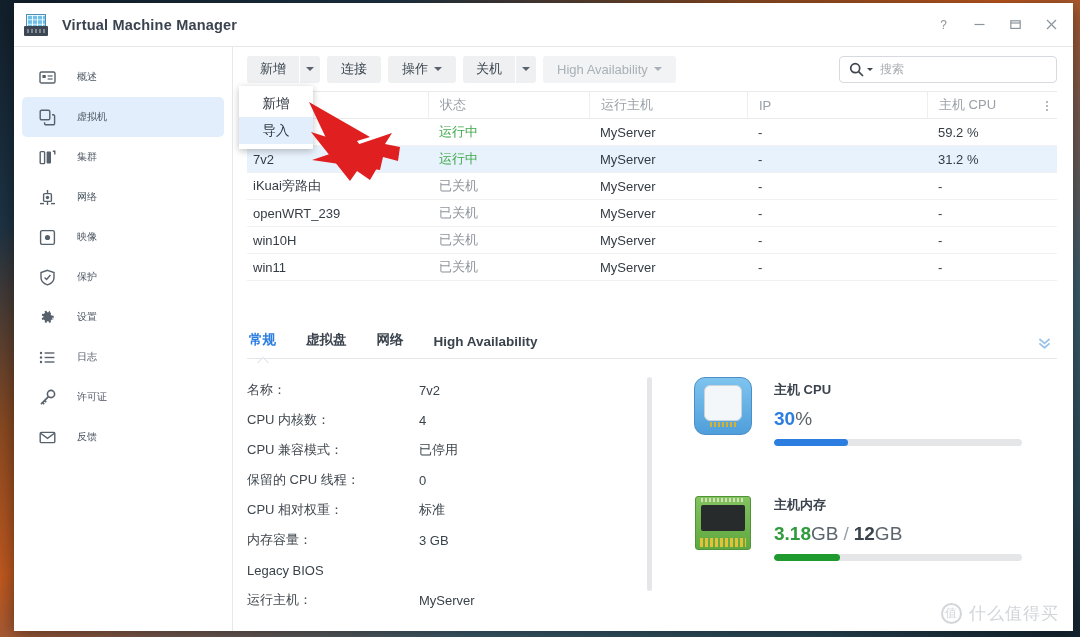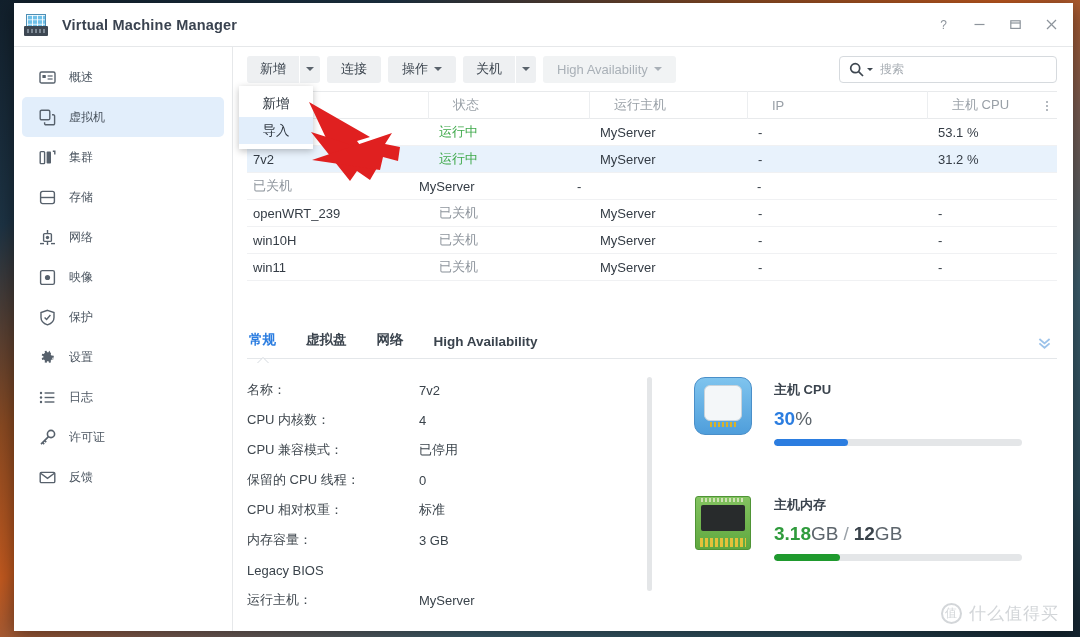--- a/index.html
+++ b/index.html
@@ -68,21 +68,21 @@
   #sidebar {
     width: 219px; flex: 0 0 219px;
     background: #fff;
     border-right: 1px solid #e6e8ea;
     padding-top: 10px;
     overflow: hidden;
   }
   .nav-item {
     height: 40px; margin: 0 8px; border-radius: 5px;
     display: flex; align-items: center; padding-left: 16px;
-    color: #4b5560; font-size: 12px; cursor: default;
+    color: #4b5560; font-size: 10px; cursor: default; gap: 8px;
   }
   .nav-item.active { background: #e2eefb; }
   .nav-item .ni {
     width: 18px; height: 18px; flex: 0 0 18px; margin-right: 13px;
     display: flex; align-items: center; justify-content: center;
     color: #57616c;
   }
   .nav-item .ni svg { display: block; }
   .nav-label { line-height: 1; }
 
@@ -138,21 +138,21 @@
   }
   .menu-item.hover { background: #e2eefb; }
 
   
   #table { flex: 1; min-height: 0; display: flex; flex-direction: column; padding: 0 16px 0 14px; }
   #thead {
     height: 28px; border-top: 1px solid #e8eaec; border-bottom: 1px solid #e8eaec;
     color: #99a0a7; font-size: 13px; display: flex; align-items: center;
     position: relative;
   }
-  #thead .c { border-left: 1px solid #eceef0; height: 28px; display: flex; align-items: center; padding-left: 24px; }
+  #thead .c { border-left: 1px solid #eceef0; height: 28px; display: flex; align-items: center; padding-left: 11px; }
   #thead .c:first-child { border-left: none; padding-left: 6px; }
   .tbody { flex: 1; min-height: 0; }
   .vrow {
     height: 27px; display: flex; align-items: center;
     font-size: 13px; color: #343c45;
     border-bottom: 1px solid #f0f1f3;
     cursor: default;
   }
   .vrow.selected { background: #e8f2fc; }
   .vrow .c { height: 27px; display: flex; align-items: center; padding-left: 11px; overflow: hidden; white-space: nowrap; }
@@ -334,29 +334,20 @@
       </div>
       <div class="nav-item">
         <span class="ni">
           <svg width="17" height="17" viewBox="0 0 17 17">
               <rect x="1.2" y="2.6" width="4.4" height="12" rx=".8" fill="none" stroke="#57616c" stroke-width="1.4"></rect>
               <rect x="7.6" y="2.6" width="4.4" height="12" rx=".8" fill="#57616c"></rect>
               <path d="M13.8 2.2 L15.8 2.2 L15.8 5.6" fill="none" stroke="#57616c" stroke-width="1.4"></path>
             </svg>
         </span>
         <span class="nav-label">集群</span>
-      </div>
-      <div class="nav-item">
-        <span class="ni">
-          <svg width="17" height="17" viewBox="0 0 17 17">
-              <rect x="1.6" y="2.4" width="13.8" height="12.2" rx="2" fill="none" stroke="#57616c" stroke-width="1.4"></rect>
-              <line x1="1.6" y1="8.5" x2="15.4" y2="8.5" stroke="#57616c" stroke-width="1.4"></line>
-            </svg>
-        </span>
-        <span class="nav-label">存储</span>
       </div>
       <div class="nav-item">
         <span class="ni">
           <svg width="17" height="17" viewBox="0 0 17 17">
               <rect x="4.6" y="4.6" width="7.8" height="7.8" rx="1" fill="none" stroke="#57616c" stroke-width="1.4"></rect>
               <circle cx="8.5" cy="8.5" r="1.7" fill="#57616c"></circle>
               <line x1="8.5" y1="1" x2="8.5" y2="4.2" stroke="#57616c" stroke-width="1.4"></line>
               <line x1="8.5" y1="12.8" x2="8.5" y2="16" stroke="#57616c" stroke-width="1.4"></line>
               <line x1="1" y1="14.6" x2="5" y2="14.6" stroke="#57616c" stroke-width="1.4"></line>
               <line x1="12" y1="14.6" x2="16" y2="14.6" stroke="#57616c" stroke-width="1.4"></line>
@@ -474,30 +465,31 @@
               <i></i>
               <i></i>
             </div>
         </div>
         <div class="tbody">
           <div class="vrow">
             <div class="c col-name"></div>
             <div class="c col-state st-run">运行中</div>
             <div class="c col-host">MyServer</div>
             <div class="c col-ip">-</div>
-            <div class="c col-cpu">53.1 %</div>
+            <div class="c col-cpu">59.2 %</div>
           </div>
           <div class="vrow selected">
             <div class="c col-name">7v2</div>
             <div class="c col-state st-run">运行中</div>
             <div class="c col-host">MyServer</div>
             <div class="c col-ip">-</div>
             <div class="c col-cpu">31.2 %</div>
           </div>
           <div class="vrow">
+            <div class="c col-name">iKuai旁路由</div>
             <div class="c col-state st-off">已关机</div>
             <div class="c col-host">MyServer</div>
             <div class="c col-ip">-</div>
             <div class="c col-cpu">-</div>
           </div>
           <div class="vrow">
             <div class="c col-name">openWRT_239</div>
             <div class="c col-state st-off">已关机</div>
             <div class="c col-host">MyServer</div>
             <div class="c col-ip">-</div>

